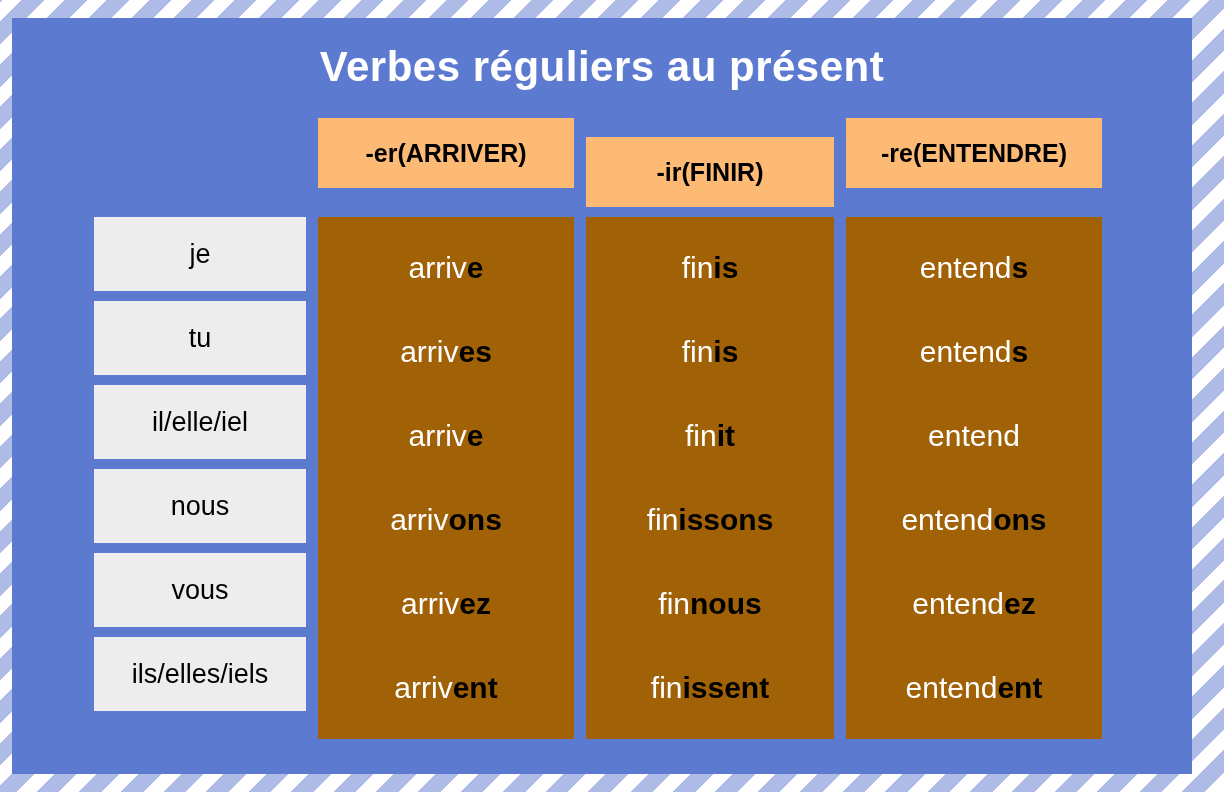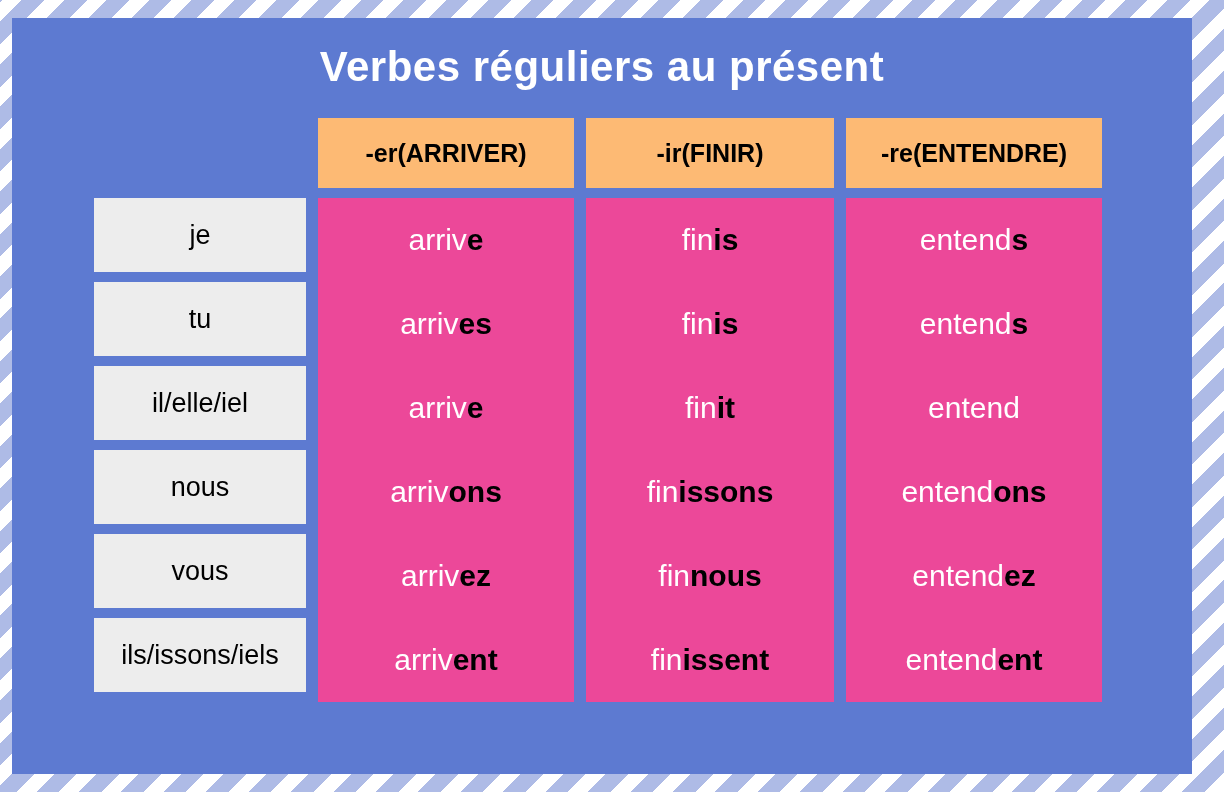--- a/index.html
+++ b/index.html
@@ -60,20 +60,21 @@
     top: 100px;
     width: 1010px;
   }
   .col-verb {
     width: 256px;
     flex: 0 0 256px;
   }
   .col-verb.c2 {
     width: 248px;
     flex: 0 0 248px;
+    margin-top: 19px;
   }
   .col-verb.c3 {
     width: 256px;
     flex: 0 0 256px;
   }
 
   
   #header-row {
     display: flex;
     gap: 12px;
@@ -115,23 +116,23 @@
     font-weight: normal;
     height: 74px;
     display: flex;
     align-items: center;
     justify-content: center;
     margin-bottom: 10px;
     box-sizing: border-box;
   }
 
   .verb-col {
-    background: #ec4899;
-    box-sizing: border-box;
-    padding: 0;
+    background: #a16207;
+    box-sizing: border-box;
+    padding: 9px;
   }
   .verb-col.v1 { width: 256px; flex: 0 0 256px; }
   .verb-col.v2 { width: 248px; flex: 0 0 248px; }
   .verb-col.v3 { width: 256px; flex: 0 0 256px; }
 
   .verb-cell {
     height: 84px;
     display: flex;
     align-items: center;
     justify-content: center;
@@ -184,21 +185,21 @@
       </div>
 
       <div id="body-wrap">
 
         <div id="pronoun-col">
           <div class="pronoun-cell">je</div>
           <div class="pronoun-cell">tu</div>
           <div class="pronoun-cell">il/elle/iel</div>
           <div class="pronoun-cell">nous</div>
           <div class="pronoun-cell">vous</div>
-          <div class="pronoun-cell">ils/issons/iels</div>
+          <div class="pronoun-cell">ils/elles/iels</div>
         </div>
 
         <div class="verb-col v1">
           <div class="verb-cell">
             <span class="stem">arriv</span>
               <span class="ending">e</span>
           </div>
           <div class="verb-cell">
             <span class="stem">arriv</span>
               <span class="ending">es</span>

